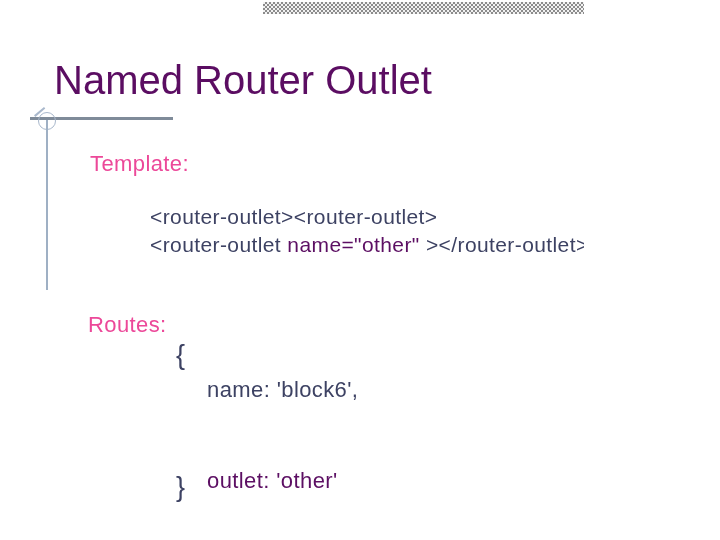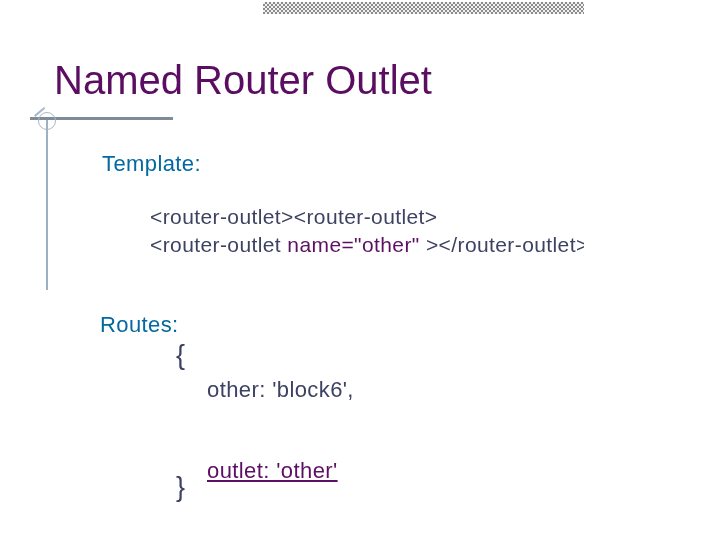--- a/index.html
+++ b/index.html
@@ -84,24 +84,23 @@
     top: 111px;
     width: 13px;
     height: 1.5px;
     background: #a9b8cc;
     transform: rotate(-40deg);
   }
 
   .label {
     position: absolute;
     font-size: 22px;
-    color: #0369a1;
+    color: #ec4899;
     letter-spacing: 0.4px;
     white-space: nowrap;
-    margin-left: 12px;
   }
   .template-label { left: 90px; top: 151px; }
   .routes-label  { left: 88px; top: 312px; }
 
   .code {
     position: absolute;
     color: #3d4263;
     letter-spacing: 0.4px;
     white-space: pre;
   }
@@ -109,21 +108,21 @@
   .code-line2 { left: 150px; top: 233px; font-size: 21px; }
   .hl { color: #5c0f63; }
 
   .brace { font-size: 27px; color: #3d4263; }
   .brace-open  { left: 176px; top: 340px; }
   .brace-close { left: 176px; top: 472px; }
 
   .routes-line { font-size: 22px; }
   .path-line      { left: 207px; top: 377px; }
   .component-line { left: 207px; top: 409px; }
-  .outlet-line    { left: 207px; top: 458px; text-decoration: underline; }
+  .outlet-line    { left: 207px; top: 468px; }
 </style>
 </head>
 <body>
 
 <div class="slide">
 
   <div class="checker-bar"></div>
   <div class="right-rule"></div>
 
   <h1 class="title">Named Router Outlet</h1>
@@ -135,17 +134,17 @@
 
   <div class="label template-label">Template:</div>
 
   <div class="code code-line1">&lt;router-outlet&gt;&lt;router-outlet&gt;</div>
 
   <div class="code code-line2"><span>&lt;router-outlet </span><span class="hl">name="other"</span><span> &gt;&lt;/router-outlet&gt;</span></div>
 
   <div class="label routes-label">Routes:</div>
 
   <div class="code brace brace-open">{</div>
-  <div class="code routes-line path-line">other: 'block6',</div>
+  <div class="code routes-line path-line">name: 'block6',</div>
   <div class="code routes-line outlet-line hl">outlet: 'other'</div>
   <div class="code brace brace-close">}</div>
 
 </div>
 
 </body></html>

